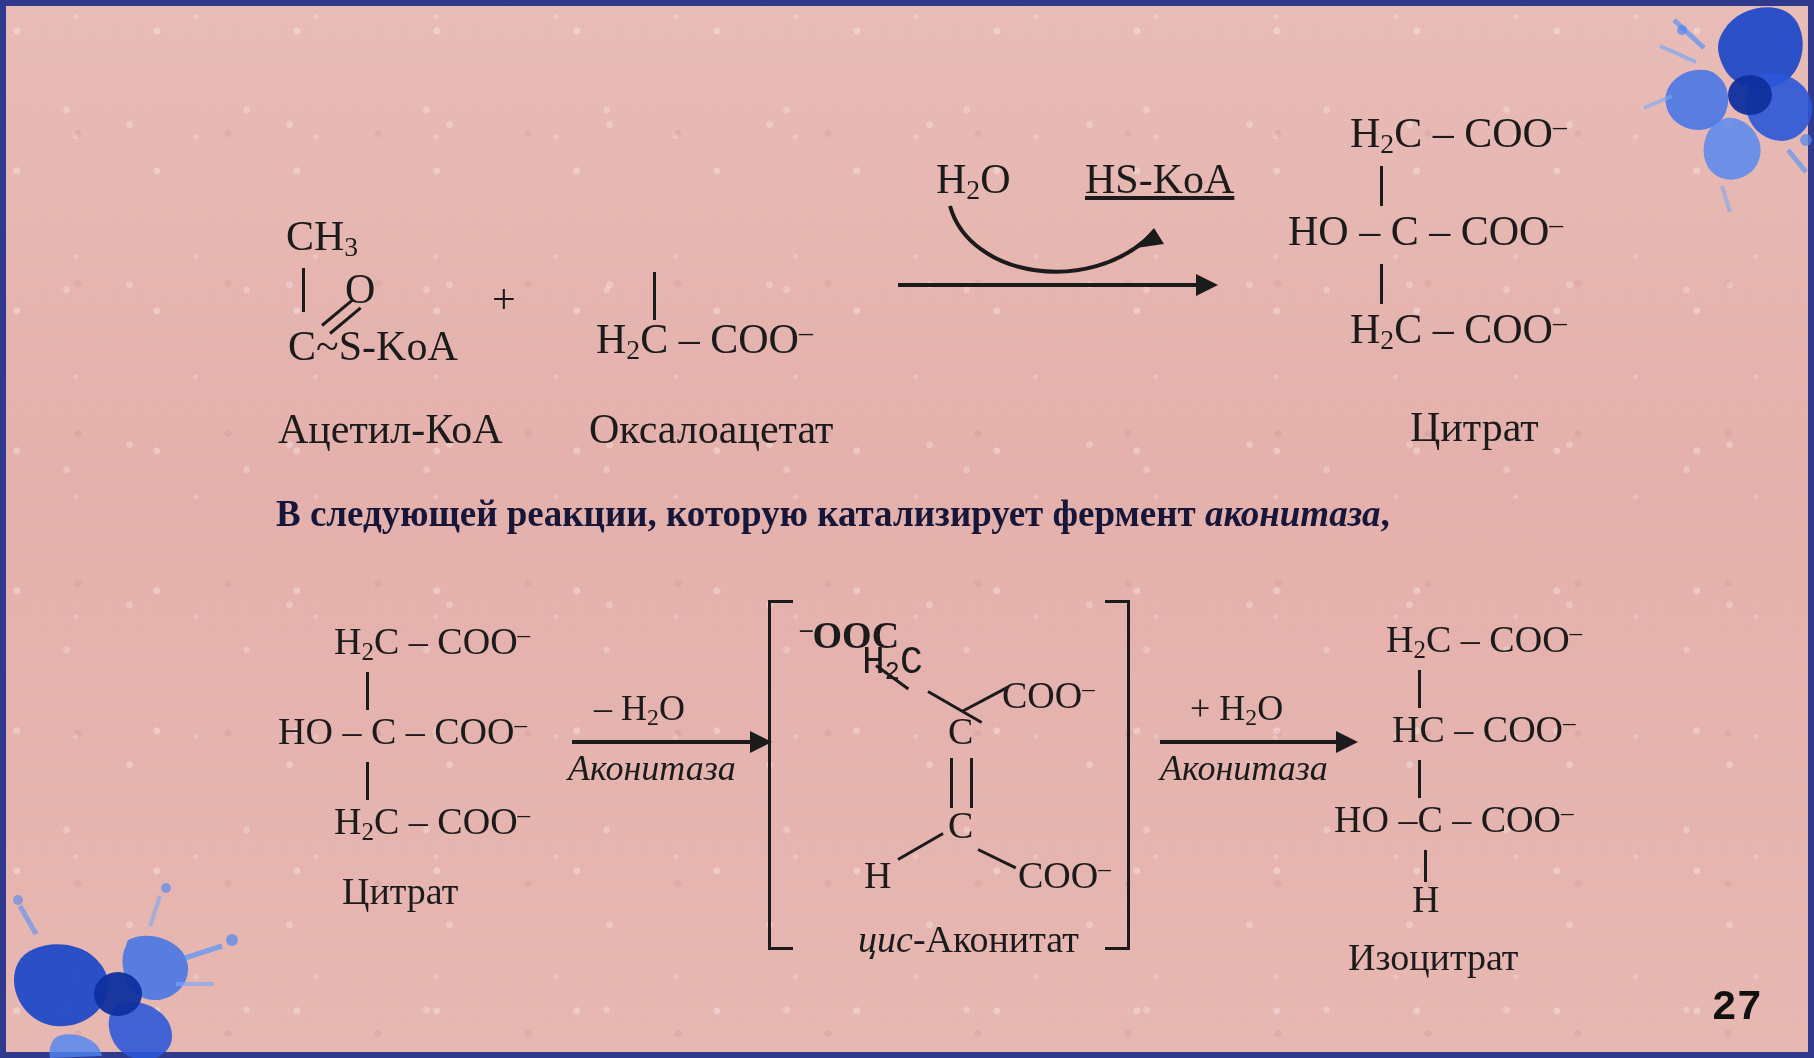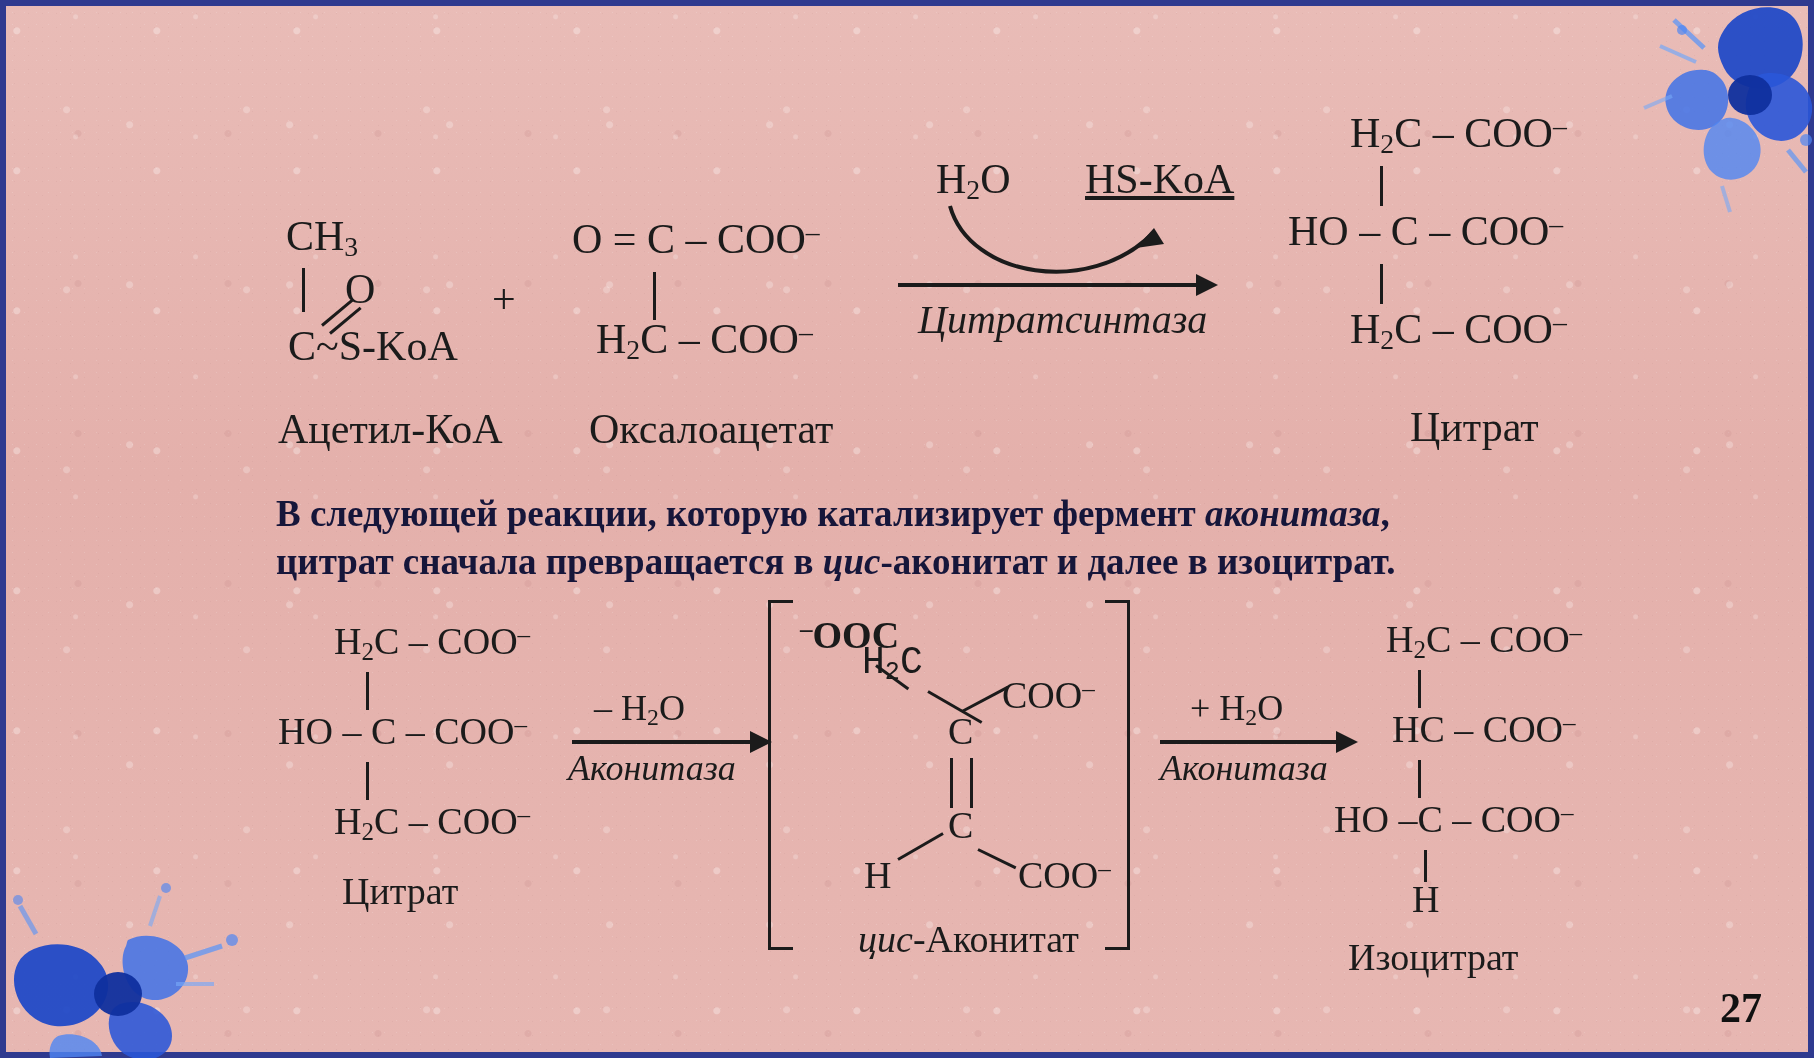--- a/index.html
+++ b/index.html
@@ -95,21 +95,21 @@
     line-height: 1.28;
     letter-spacing: 0px;
   }
   .pagenum {
     position: absolute;
     right: 52px;
     bottom: 26px;
     font-size: 42px;
     font-weight: bold;
     color: #111;
-    font-family: Liberation Serif, serif;
+    font-family: Liberation Mono, monospace;
     margin-left: 20px;
   }
   sub { font-size: 0.66em; vertical-align: -0.22em; }
   sup { font-size: 0.66em; vertical-align: 0.42em; }
 </style>
 </head>
 <body>
 
 <div id="slide">
 
@@ -159,47 +159,42 @@
   <div class="chem f42" style="left:286px; top:215px;">CH<sub>3</sub></div>
   <div class="vbond" style="left:302px; top:268px; height:44px;"></div>
   <div class="chem f42" style="left:345px; top:268px;">O</div>
   <div class="dline" style="left:322px; top:324px; width:40px; transform:rotate(-40deg);"></div>
   <div class="dline" style="left:330px; top:332px; width:40px; transform:rotate(-40deg);"></div>
   <div class="chem f42" style="left:288px; top:325px;">C~S-KoA</div>
   <div class="chem f42" style="left:278px; top:408px;">Ацетил-КоА</div>
 
   <div class="chem f42" style="left:492px; top:278px;">+</div>
 
-  <div class="chem f42" style="left:572px; top:218px;">O = C – COO<sup>–</sup></div>
   <div class="vbond" style="left:653px; top:272px; height:48px;"></div>
   <div class="chem f42" style="left:596px; top:318px;">H<sub>2</sub>C – COO<sup>–</sup></div>
   <div class="chem f42" style="left:582px; top:408px;margin-left:7px;">Оксалоацетат</div>
 
   <div class="chem f42" style="left:936px; top:158px;">H<sub>2</sub>O</div>
   <div class="chem f42" style="left:1085px; top:158px;text-decoration:underline;">HS-KoA</div>
   <svg class="flower" style="left:940px; top:200px;" width="280" height="110" viewBox="0 0 280 110">
     <path d="M10 6 C30 78, 150 96, 212 34" stroke="#1b1b1b" stroke-width="4" fill="none"></path>
     <polygon points="214,28 196,48 224,44" fill="#1b1b1b"></polygon>
   </svg>
   <div class="arrow-line" style="left:898px; top:283px; width:300px;"></div>
   <div class="arrow-head" style="left:1196px; top:274px;"></div>
-  <div class="chem f40 ital" style="left:918px; top:300px;">Цитратсинтаза</div>
 
   <div class="chem f42" style="left:1350px; top:112px;">H<sub>2</sub>C – COO<sup>–</sup></div>
   <div class="vbond" style="left:1380px; top:166px; height:40px;"></div>
   <div class="chem f42" style="left:1288px; top:210px;">HO – C – COO<sup>–</sup></div>
   <div class="vbond" style="left:1380px; top:264px; height:40px;"></div>
   <div class="chem f42" style="left:1350px; top:308px;">H<sub>2</sub>C – COO<sup>–</sup></div>
   <div class="chem f42" style="left:1410px; top:406px;">Цитрат</div>
 
   <div class="para" style="left:276px; top:490px; width:1280px;">
     <span>В следующей реакции, которую катализирует фермент </span><span class="ital">аконитаза</span><span>,</span>
-  </div>
-  <div class="para" style="left:276px; top:538px; width:1280px;">
-    <span>цитрат сначала превращается в </span><span class="ital">цис</span><span>-аконитат и далее в изоцитрат.</span>
   </div>
 
   <div class="chem f38" style="left:334px; top:622px;">H<sub>2</sub>C – COO<sup>–</sup></div>
   <div class="vbond" style="left:366px; top:672px; height:38px;"></div>
   <div class="chem f38" style="left:278px; top:712px;">HO – C – COO<sup>–</sup></div>
   <div class="vbond" style="left:366px; top:762px; height:38px;"></div>
   <div class="chem f38" style="left:334px; top:802px;">H<sub>2</sub>C – COO<sup>–</sup></div>
   <div class="chem f38" style="left:342px; top:872px;">Цитрат</div>
 
   <div class="chem f36" style="left:594px; top:690px;">– H<sub>2</sub>O</div>

